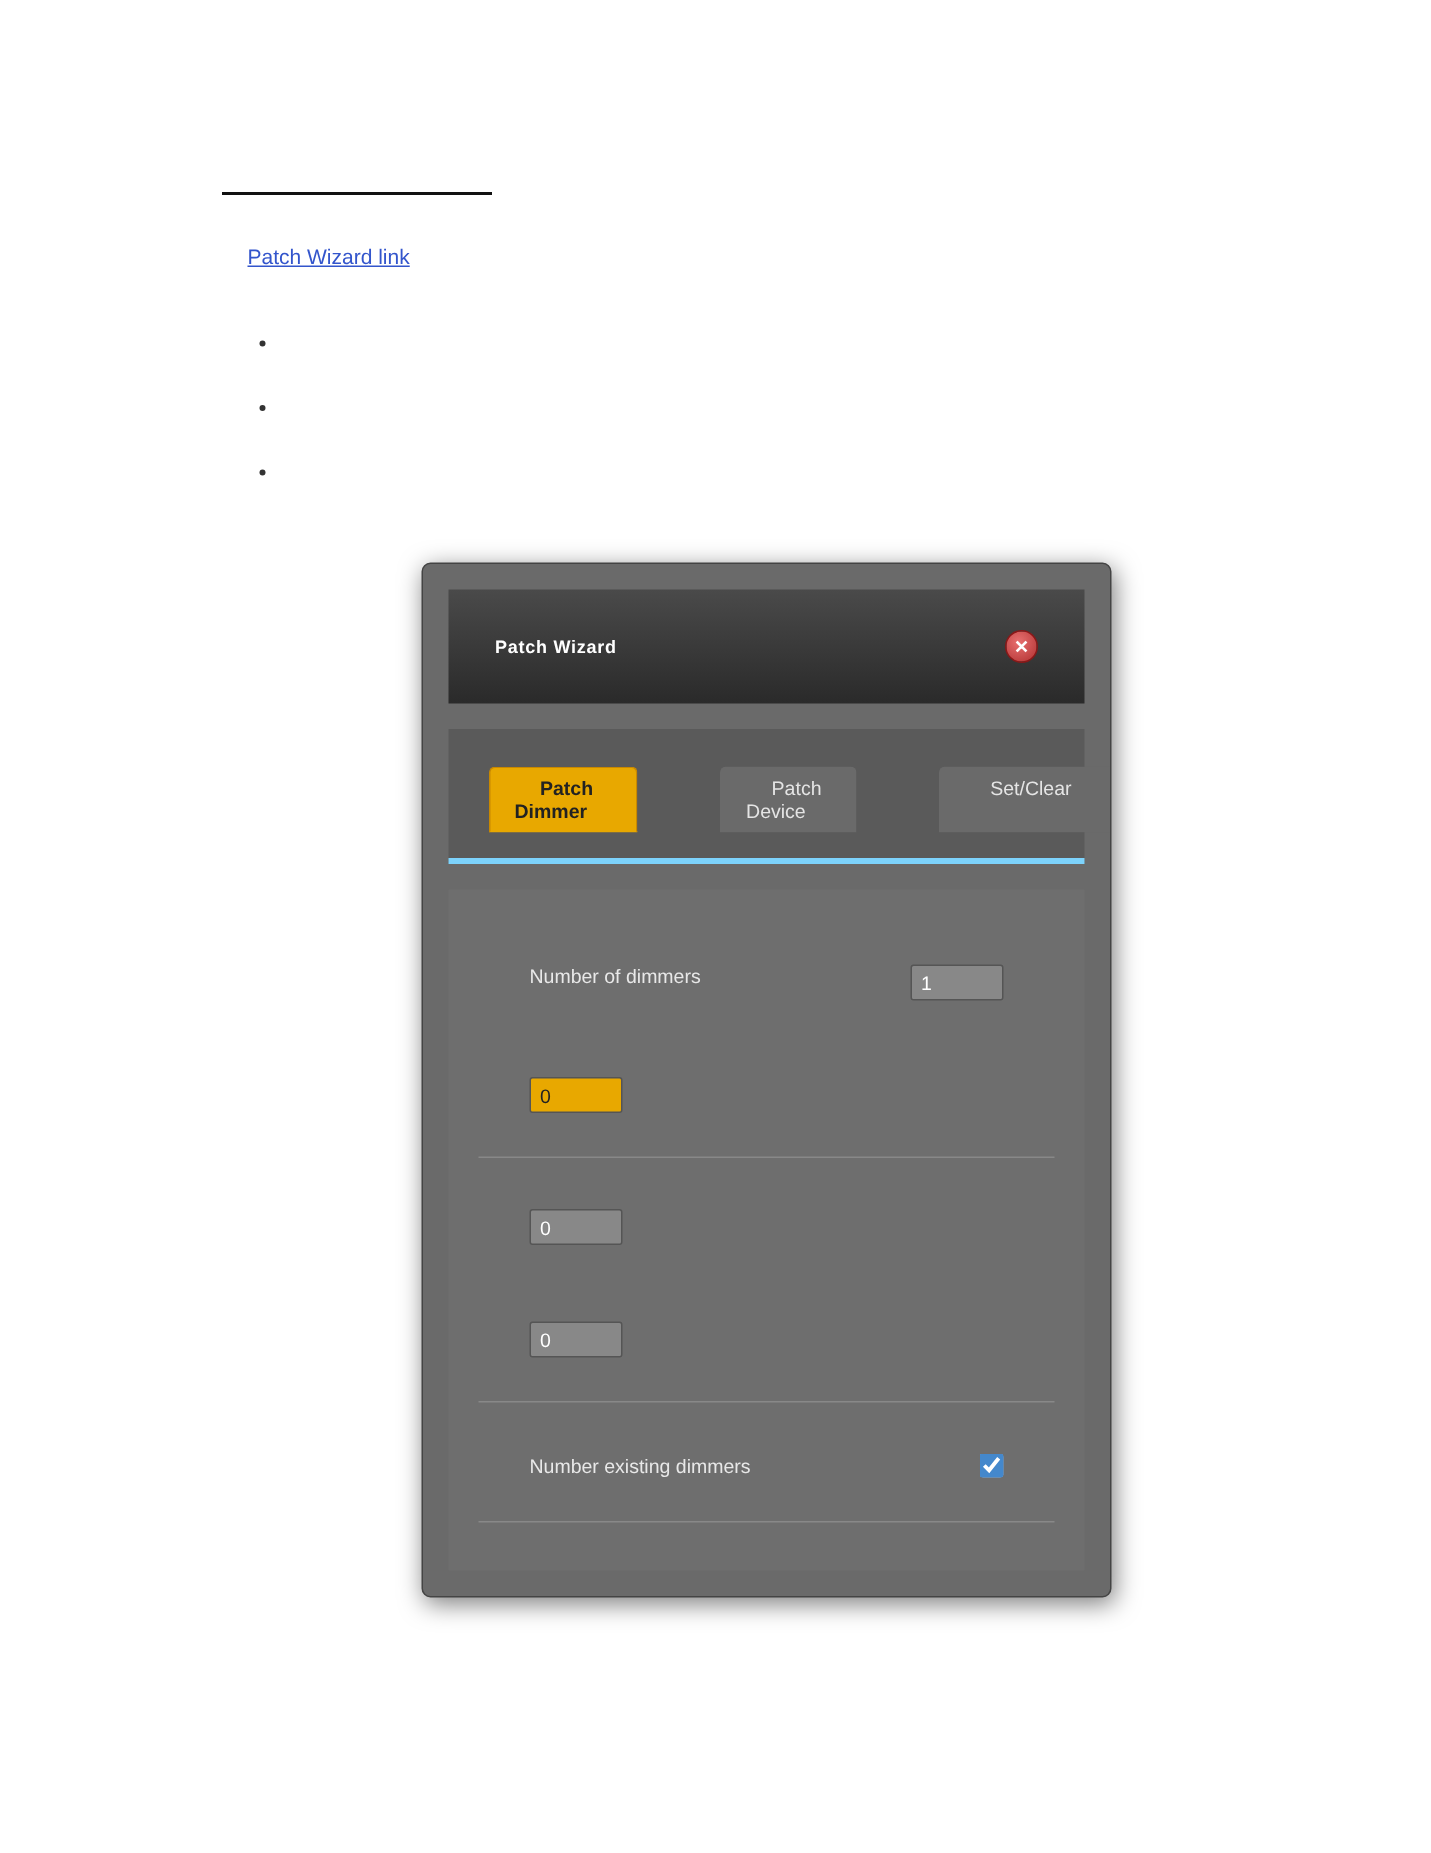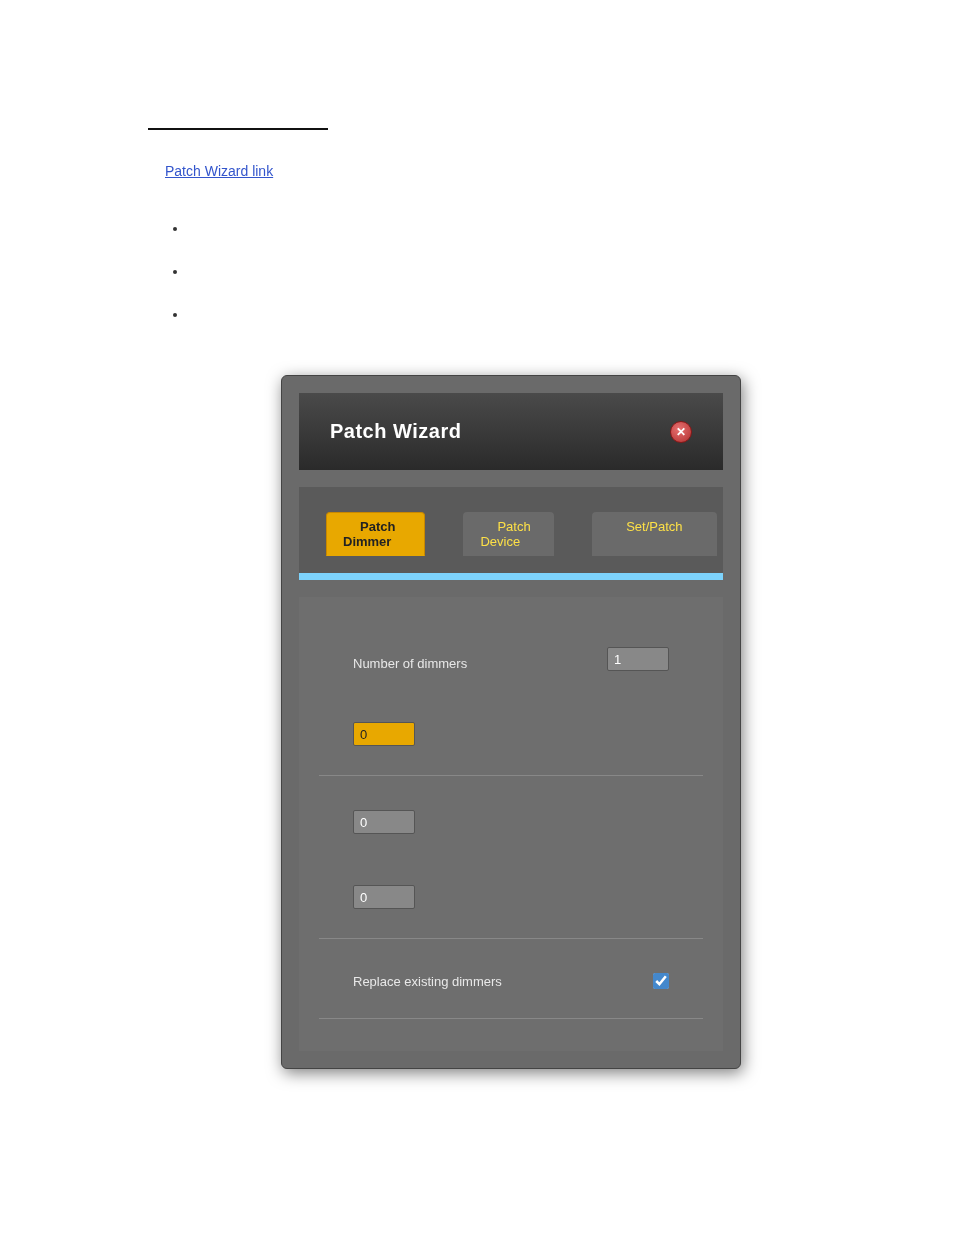--- a/index.html
+++ b/index.html
@@ -70,21 +70,21 @@
     .wizard-titlebar {
       background: linear-gradient(to bottom, #4a4a4a, #2a2a2a);
       padding: 10px 14px;
       display: flex;
       align-items: center;
       justify-content: space-between;
     }
 
     .wizard-title {
       color: #ffffff;
-      font-size: 20px;
+      font-size: 12px;
       font-weight: bold;
       letter-spacing: 0.5px;
     }
 
     .close-btn {
       width: 22px;
       height: 22px;
       background: radial-gradient(circle at 40% 35%, #e87070, #b03030);
       border-radius: 50%;
       display: flex;
@@ -95,52 +95,52 @@
       color: #fff;
       font-size: 12px;
       font-weight: bold;
     }
 
     
     .tab-bar {
       background: #5a5a5a;
       padding: 8px 10px 0 10px;
       display: flex;
-      gap: 4px;
-      border-bottom: 7px solid #7dd3fc;
+      gap: 21px;
+      border-bottom: 4px solid #7dd3fc;
     }
 
     .tab {
       padding: 6px 16px;
       border-radius: 4px 4px 0 0;
       font-size: 13px;
       cursor: pointer;
       border: 1px solid transparent;
-      color: #fde047;
+      color: #e5e5e5;
       background: #6a6a6a;
       border-bottom: none;
     }
 
     .tab.active {
       background: #e8a800;
       color: #222;
       font-weight: bold;
       border: 1px solid #c88800;
       border-bottom: 1px solid #e8a800;
     }
 
     
     .wizard-body {
       background: #6e6e6e;
       padding: 16px 20px 20px 20px;
     }
 
     .form-row {
       display: flex;
-      align-items: flex-end;
+      align-items: flex-start;
       margin-bottom: 8px;
     }
 
     .form-label {
       color: #e8e8e8;
       font-size: 13px;
       flex: 1;
       min-width: 180px;
     }
 
@@ -219,21 +219,21 @@
       </div>
 
       <div class="tab-bar">
         <div class="tab active">
           <span>Patch Dimmer</span>
         </div>
         <div class="tab">
           <span>Patch Device</span>
         </div>
         <div class="tab">
-          <span>Set/Patch</span>
+          <span>Set/Clear</span>
         </div>
       </div>
 
       <div class="wizard-body">
 
         <div class="form-row">
           <span class="form-label">Number of dimmers</span>
           <input class="form-input" type="text" value="1" style="">
         </div>
 
@@ -247,21 +247,21 @@
           <input class="form-input" type="text" value="0" style="">
         </div>
 
         <div class="form-row">
           <input class="form-input" type="text" value="0" style="">
         </div>
 
         <div class="divider"></div>
 
         <div class="checkbox-row">
-          <span class="checkbox-label">Replace existing dimmers</span>
+          <span class="checkbox-label">Number existing dimmers</span>
           <input class="form-checkbox" type="checkbox" checked="" style="">
         </div>
 
         <div class="divider"></div>
 
       </div>
     </div>
   </div>
 
 </div>

